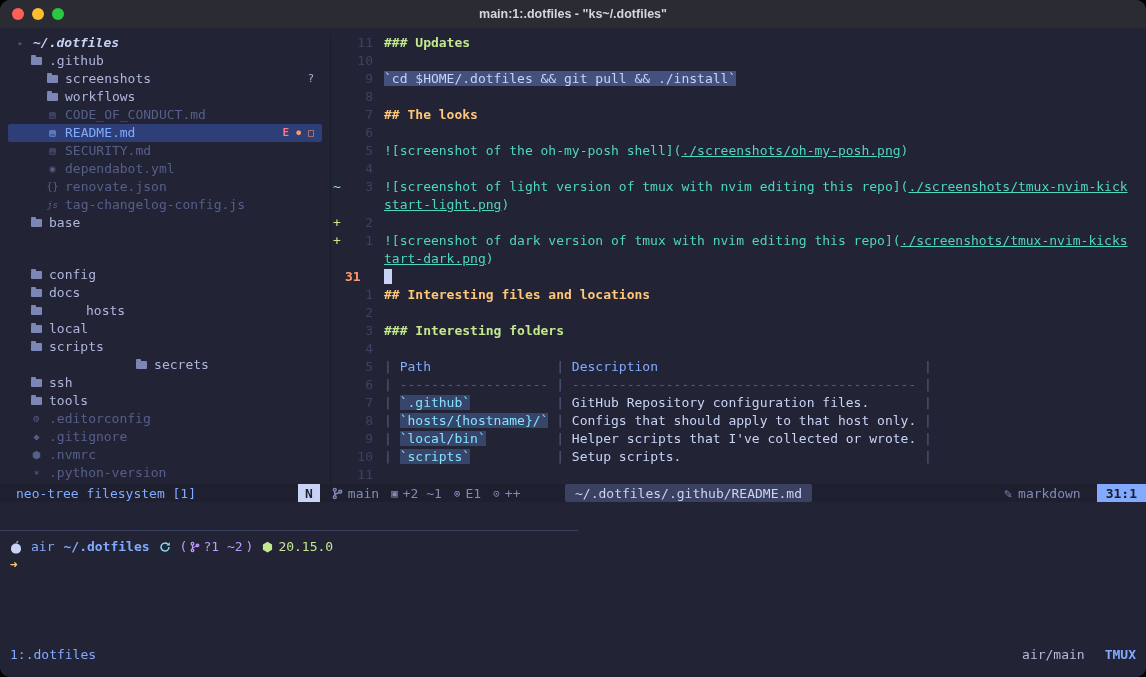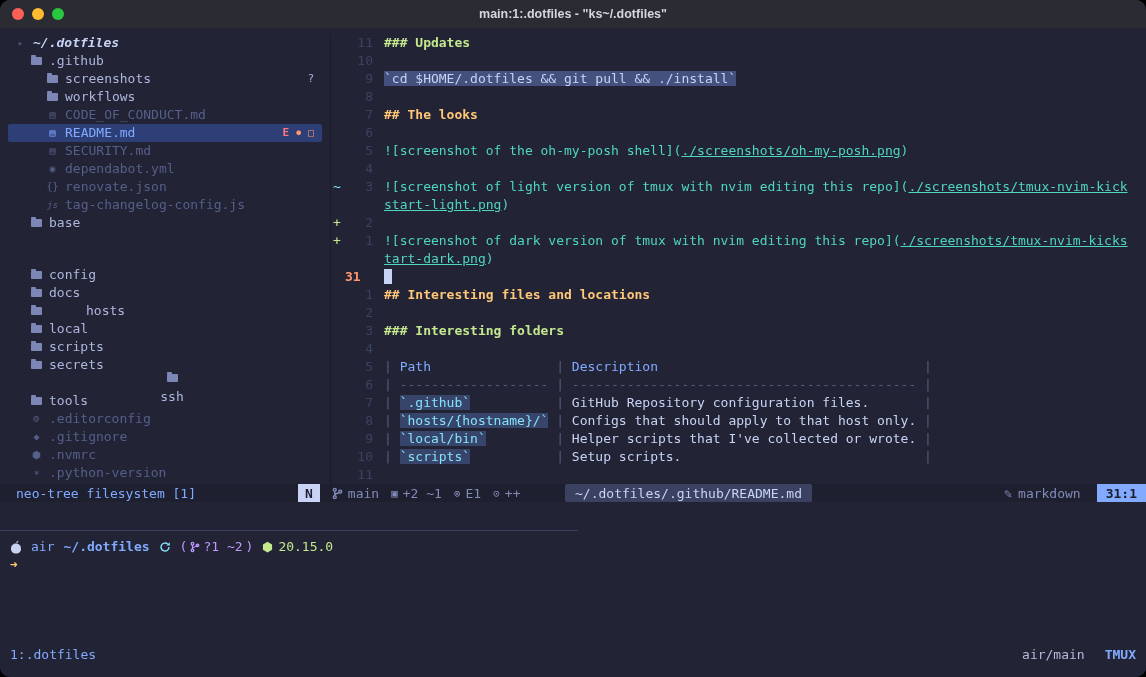--- a/index.html
+++ b/index.html
@@ -169,25 +169,25 @@
           <span class="tlabel">hosts</span>
         </div>
         <div class="trow dir" style="padding-left: 22px;">
           <span class="ic-folder"></span>
           <span class="tlabel">local</span>
         </div>
         <div class="trow dir" style="padding-left: 22px;">
           <span class="ic-folder"></span>
           <span class="tlabel">scripts</span>
         </div>
-        <div class="trow dir" style="padding-left: 22px;">
+        <div class="trow dir" style="padding-left: 22px; justify-content: center;">
           <span class="ic-folder"></span>
           <span class="tlabel">secrets</span>
         </div>
-        <div class="trow dir" style="padding-left: 22px; flex-direction: column;">
+        <div class="trow dir" style="padding-left: 22px;">
           <span class="ic-folder"></span>
           <span class="tlabel">ssh</span>
         </div>
         <div class="trow dir" style="padding-left: 22px;">
           <span class="ic-folder"></span>
           <span class="tlabel">tools</span>
         </div>
         <div class="trow dim" style="padding-left: 22px;">
           <span class="g">⚙</span>
           <span class="tlabel">.editorconfig</span>

